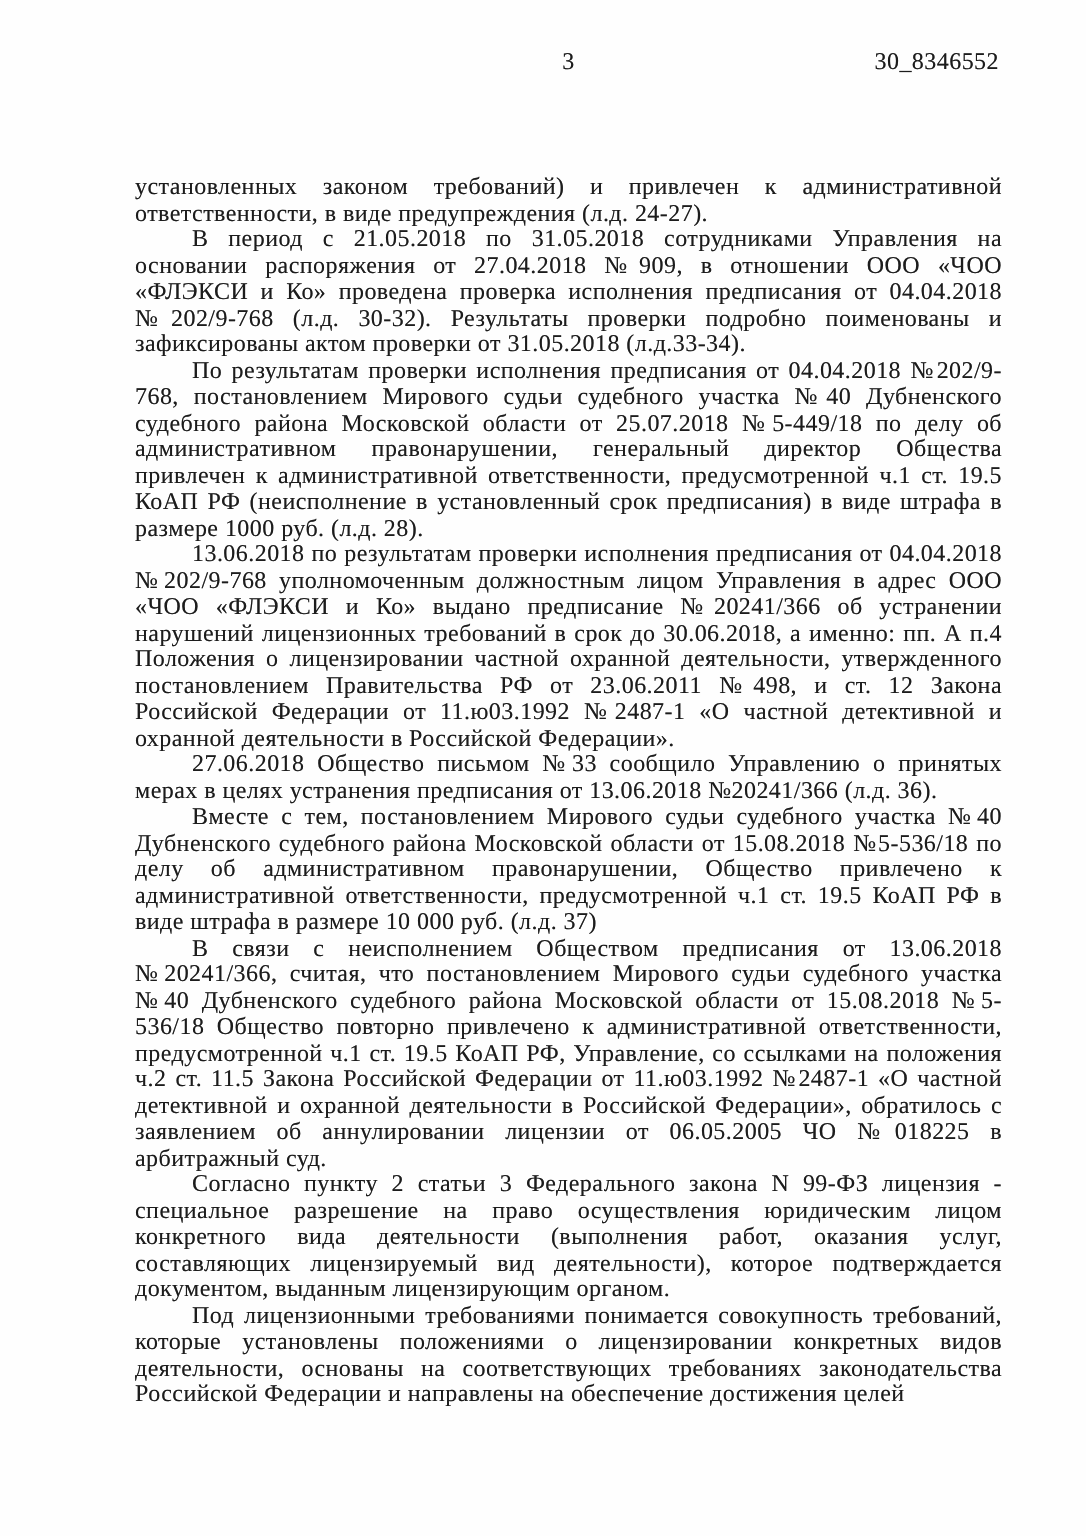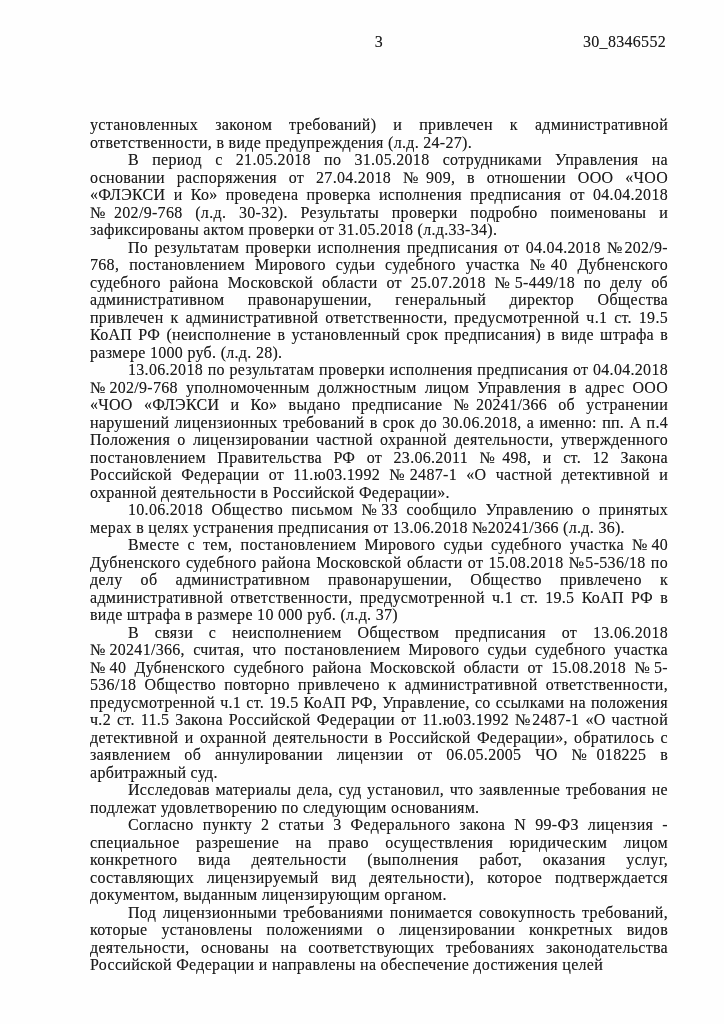--- a/index.html
+++ b/index.html
@@ -66,20 +66,19 @@
 <div class="page">
   <div class="page-header">
     <span class="page-number">3</span>
     <span class="doc-number">30_8346552</span>
   </div>
   <div class="doc-body" id="doc-body">
       <p class="continuation">установленных законом требований) и привлечен к административной ответственности, в виде предупреждения (л.д. 24-27).</p>
       <p>В период с 21.05.2018 по 31.05.2018 сотрудниками Управления на основании распоряжения от 27.04.2018 №909, в отношении ООО «ЧОО «ФЛЭКСИ и Ко» проведена проверка исполнения предписания от 04.04.2018 №202/9-768 (л.д. 30-32). Результаты проверки подробно поименованы и зафиксированы актом проверки от 31.05.2018 (л.д.33-34).</p>
       <p>По результатам проверки исполнения предписания от 04.04.2018 №202/9-768, постановлением Мирового судьи судебного участка №40 Дубненского судебного района Московской области от 25.07.2018 №5-449/18 по делу об административном правонарушении, генеральный директор Общества привлечен к административной ответственности, предусмотренной ч.1 ст. 19.5 КоАП РФ (неисполнение в установленный срок предписания) в виде штрафа в размере 1000 руб. (л.д. 28).</p>
       <p>13.06.2018 по результатам проверки исполнения предписания от 04.04.2018 №202/9-768 уполномоченным должностным лицом Управления в адрес ООО «ЧОО «ФЛЭКСИ и Ко» выдано предписание №20241/366 об устранении нарушений лицензионных требований в срок до 30.06.2018, а именно: пп. А п.4 Положения о лицензировании частной охранной деятельности, утвержденного постановлением Правительства РФ от 23.06.2011 №498, и ст. 12 Закона Российской Федерации от 11.ю03.1992 №2487-1 «О частной детективной и охранной деятельности в Российской Федерации».</p>
-      <p>10.06.2018 Общество письмом №33 сообщило Управлению о принятых мерах в целях устранения предписания от 13.06.2018 №20241/366 (л.д. 36).</p>
+      <p>27.06.2018 Общество письмом №33 сообщило Управлению о принятых мерах в целях устранения предписания от 13.06.2018 №20241/366 (л.д. 36).</p>
       <p>Вместе с тем, постановлением Мирового судьи судебного участка №40 Дубненского судебного района Московской области от 15.08.2018 №5-536/18 по делу об административном правонарушении, Общество привлечено к административной ответственности, предусмотренной ч.1 ст. 19.5 КоАП РФ в виде штрафа в размере 10 000 руб. (л.д. 37)</p>
       <p>В связи с неисполнением Обществом предписания от 13.06.2018 №20241/366, считая, что постановлением Мирового судьи судебного участка №40 Дубненского судебного района Московской области от 15.08.2018 №5-536/18 Общество повторно привлечено к административной ответственности, предусмотренной ч.1 ст. 19.5 КоАП РФ, Управление, со ссылками на положения ч.2 ст. 11.5 Закона Российской Федерации от 11.ю03.1992 №2487-1 «О частной детективной и охранной деятельности в Российской Федерации», обратилось с заявлением об аннулировании лицензии от 06.05.2005 ЧО №018225 в арбитражный суд.</p>
-      <p>Исследовав материалы дела, суд установил, что заявленные требования не подлежат удовлетворению по следующим основаниям.</p>
       <p>Согласно пункту 2 статьи 3 Федерального закона N 99-ФЗ лицензия - специальное разрешение на право осуществления юридическим лицом конкретного вида деятельности (выполнения работ, оказания услуг, составляющих лицензируемый вид деятельности), которое подтверждается документом, выданным лицензирующим органом.</p>
       <p>Под лицензионными требованиями понимается совокупность требований, которые установлены положениями о лицензировании конкретных видов деятельности, основаны на соответствующих требованиях законодательства Российской Федерации и направлены на обеспечение достижения целей</p>
     </div>
 </div>
 
 </body></html>

